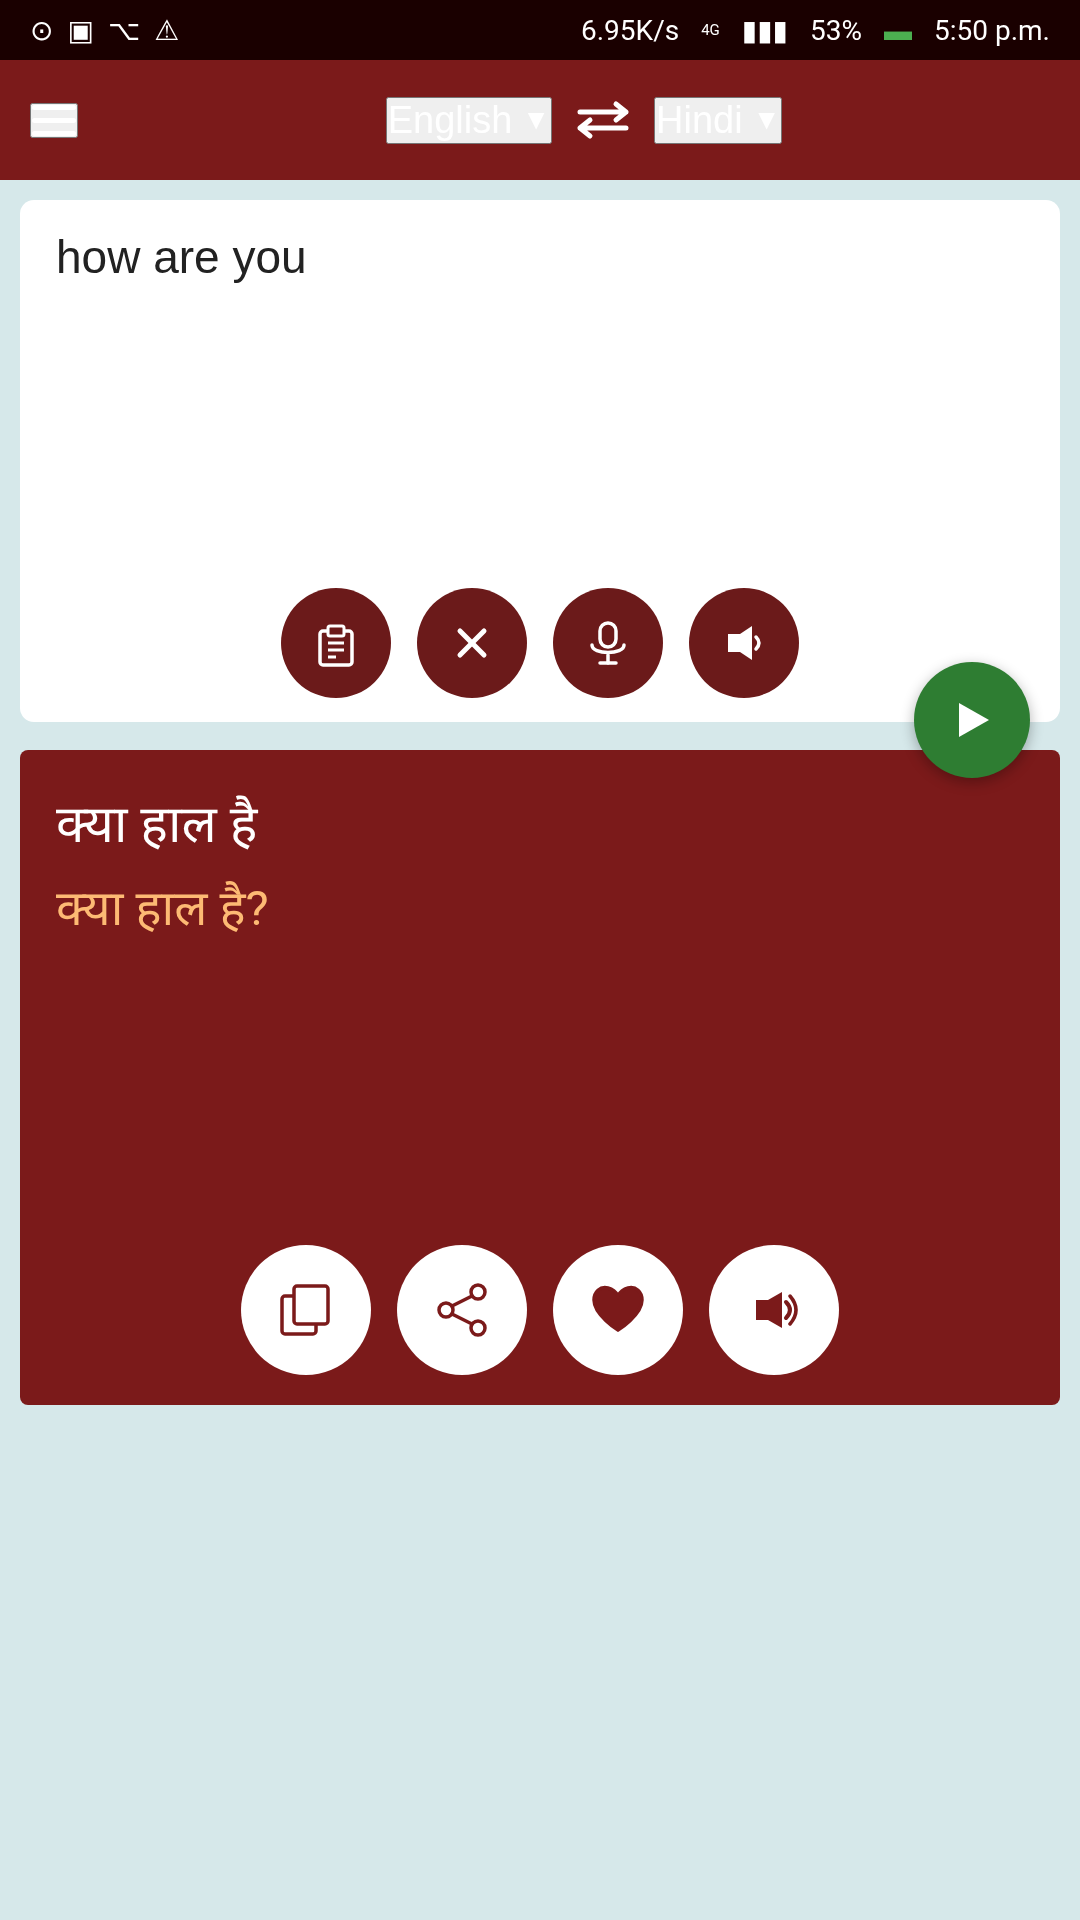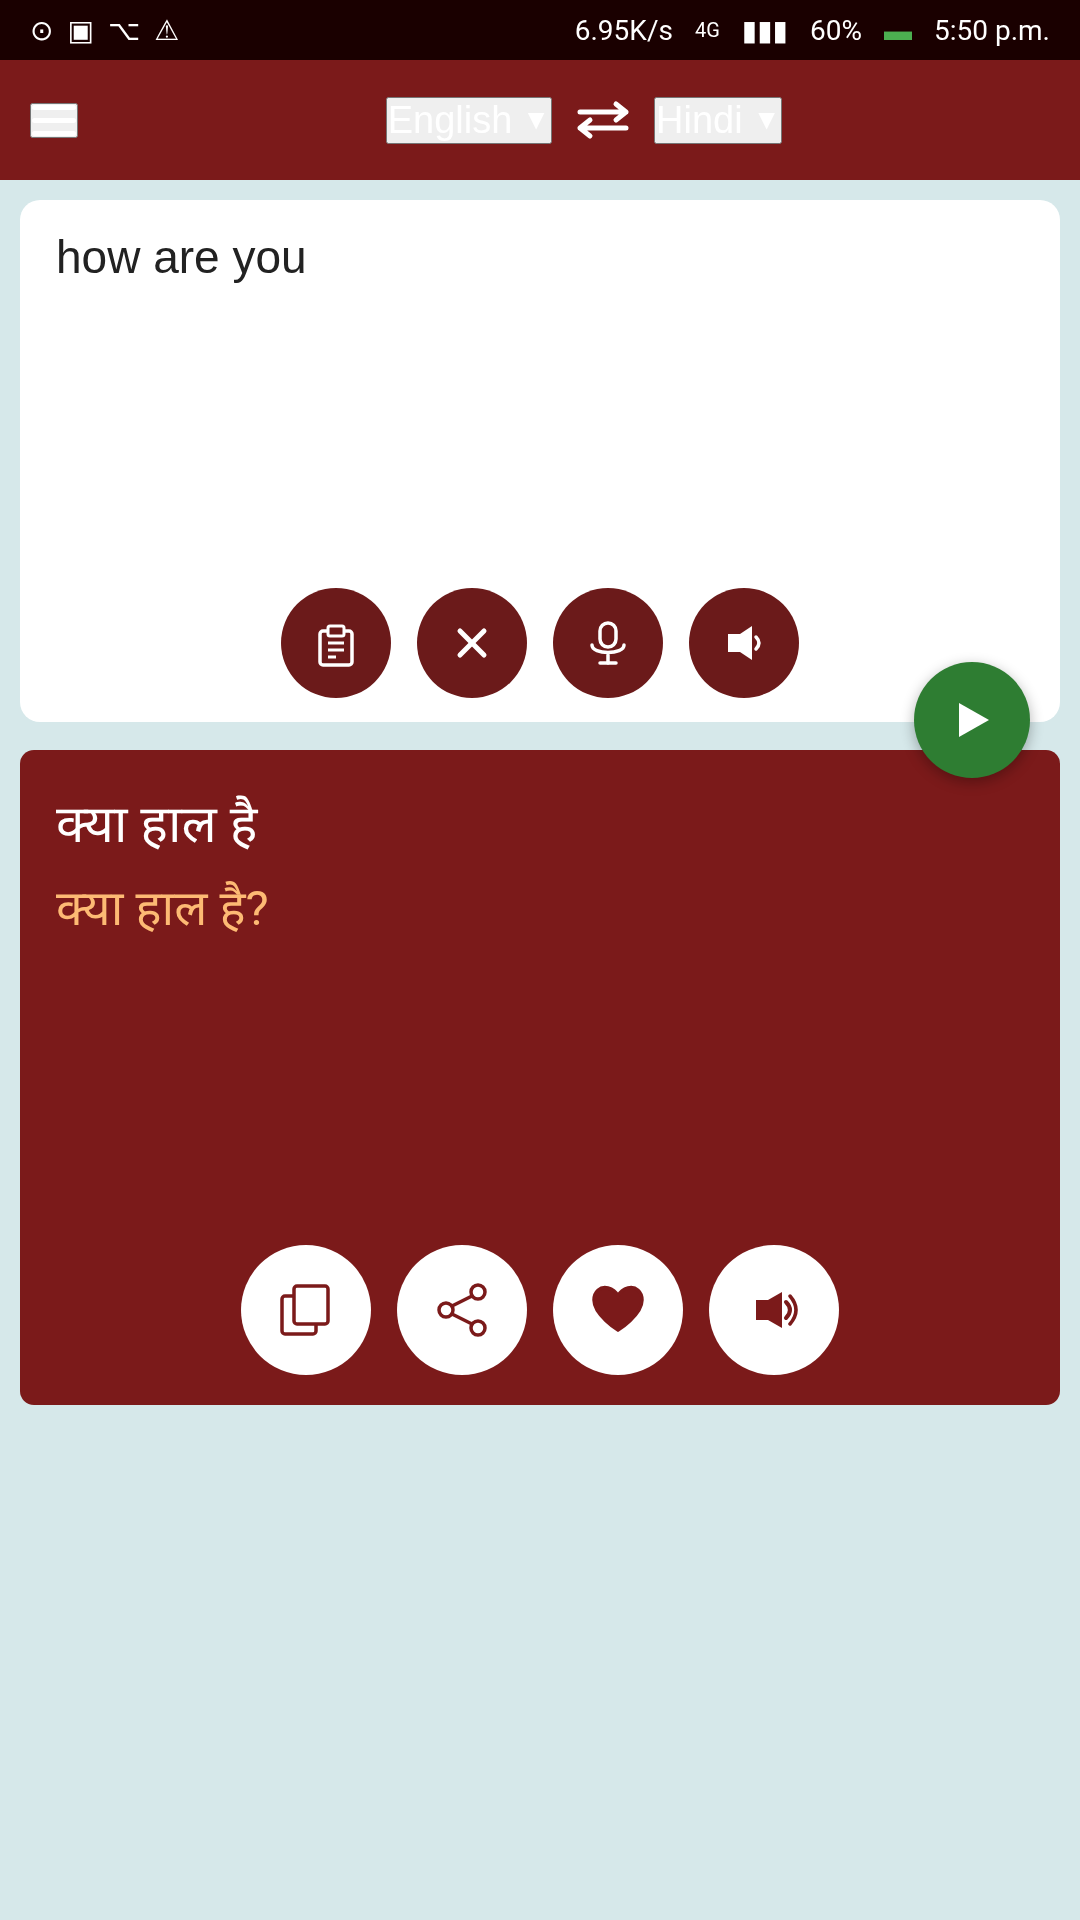--- a/index.html
+++ b/index.html
@@ -98,21 +98,21 @@
       flex: 1;
       display: flex;
       flex-direction: column;
       padding: 20px;
       gap: 0;
     }
 
     
     .source-panel {
       background: white;
-      border-radius: 20px;
+      border-radius: 14px;
       padding: 30px 36px 24px 36px;
       position: relative;
       margin-bottom: 0;
     }
     .source-textarea {
       width: 100%;
       font-size: 46px;
       color: #222;
       border: none;
       outline: none;
@@ -159,21 +159,21 @@
       justify-content: center;
       color: white;
       font-size: 52px;
       z-index: 10;
       box-shadow: 0 4px 14px rgba(0,0,0,0.3);
     }
 
     
     .output-panel {
       background-color: #7b1a1a;
-      border-radius: 14px;
+      border-radius: 8px;
       padding: 36px 36px 30px 36px;
       margin-top: 28px;
       position: relative;
     }
     .translation-main {
       color: white;
       font-size: 52px;
       font-weight: 500;
       margin-bottom: 16px;
     }
@@ -213,23 +213,23 @@
 
 <div class="status-bar">
   <div class="status-bar-left">
     <span>⊙</span>
     <span>▣</span>
     <span>⌥</span>
     <span>⚠</span>
   </div>
   <div class="status-bar-right">
     <span>6.95K/s</span>
-    <span style="font-size:20px;">4G</span>
+    <span style="font-size:15px;">4G</span>
     <span>▮▮▮</span>
-    <span>60%</span>
+    <span>53%</span>
     <span style="color:#4caf50;">▬</span>
     <span>5:50 p.m.</span>
   </div>
 </div>
 
 <div class="header">
   <button class="hamburger-icon" aria-label="Menu">
     <span></span>
     <span></span>
     <span></span>

